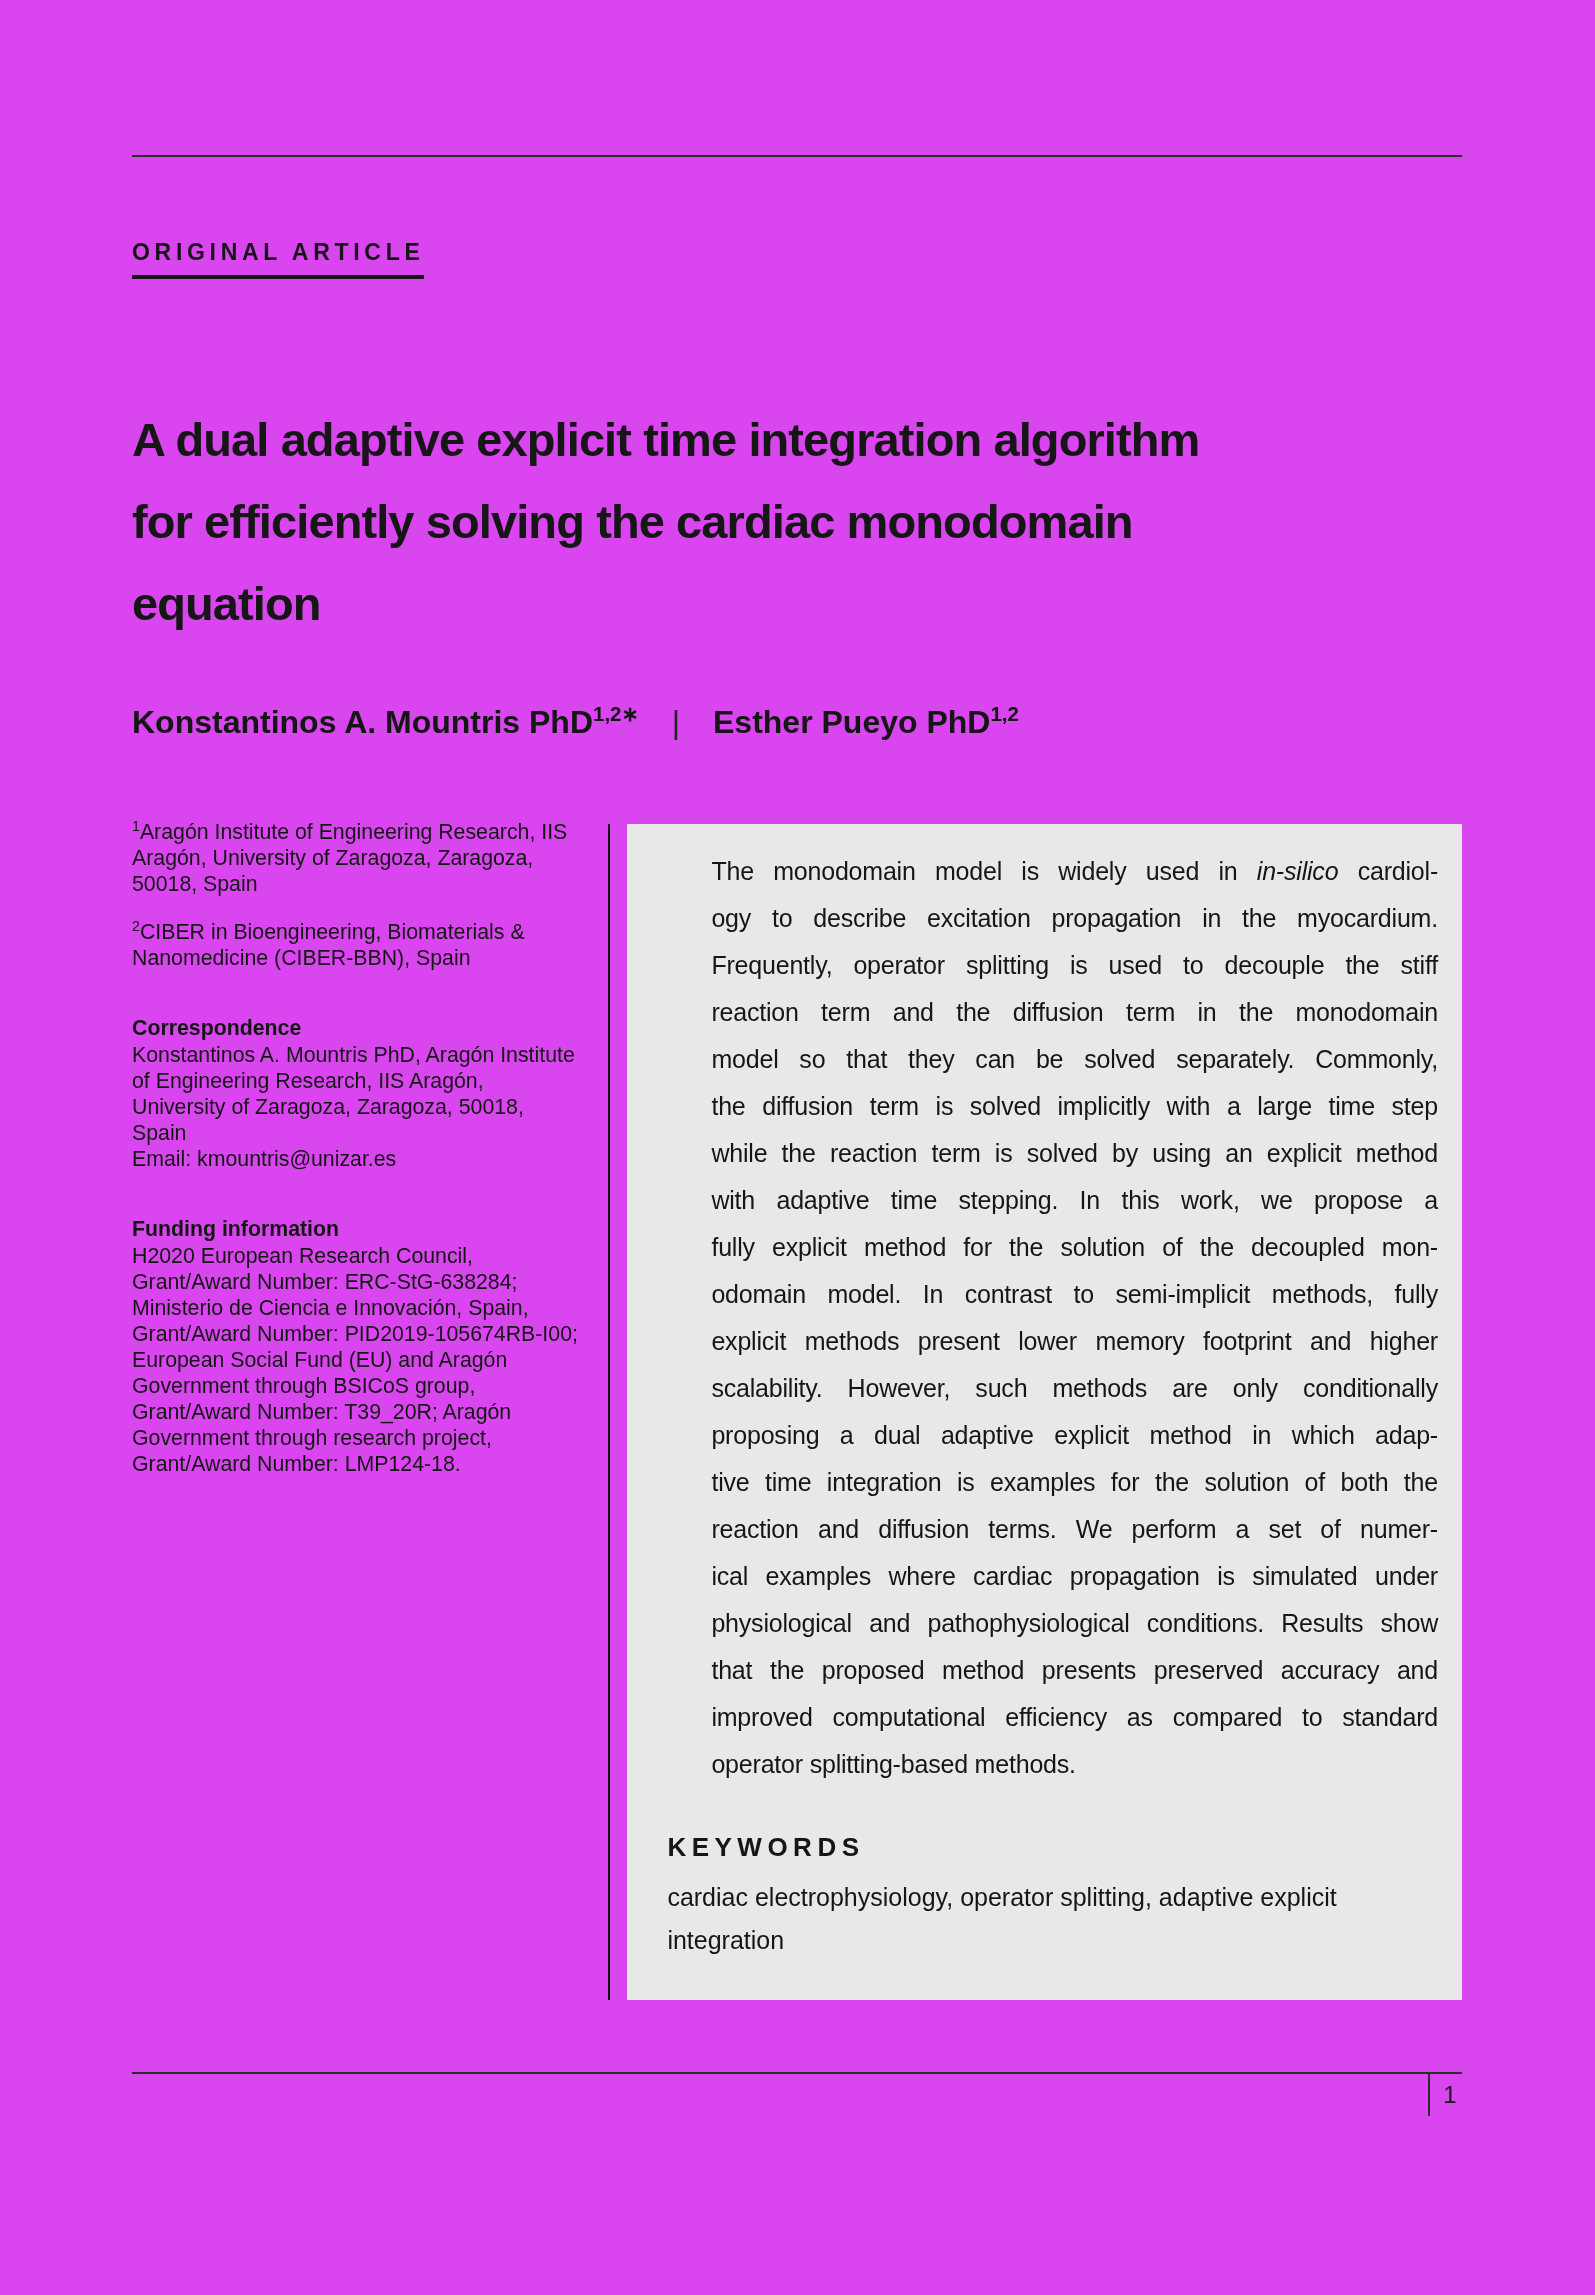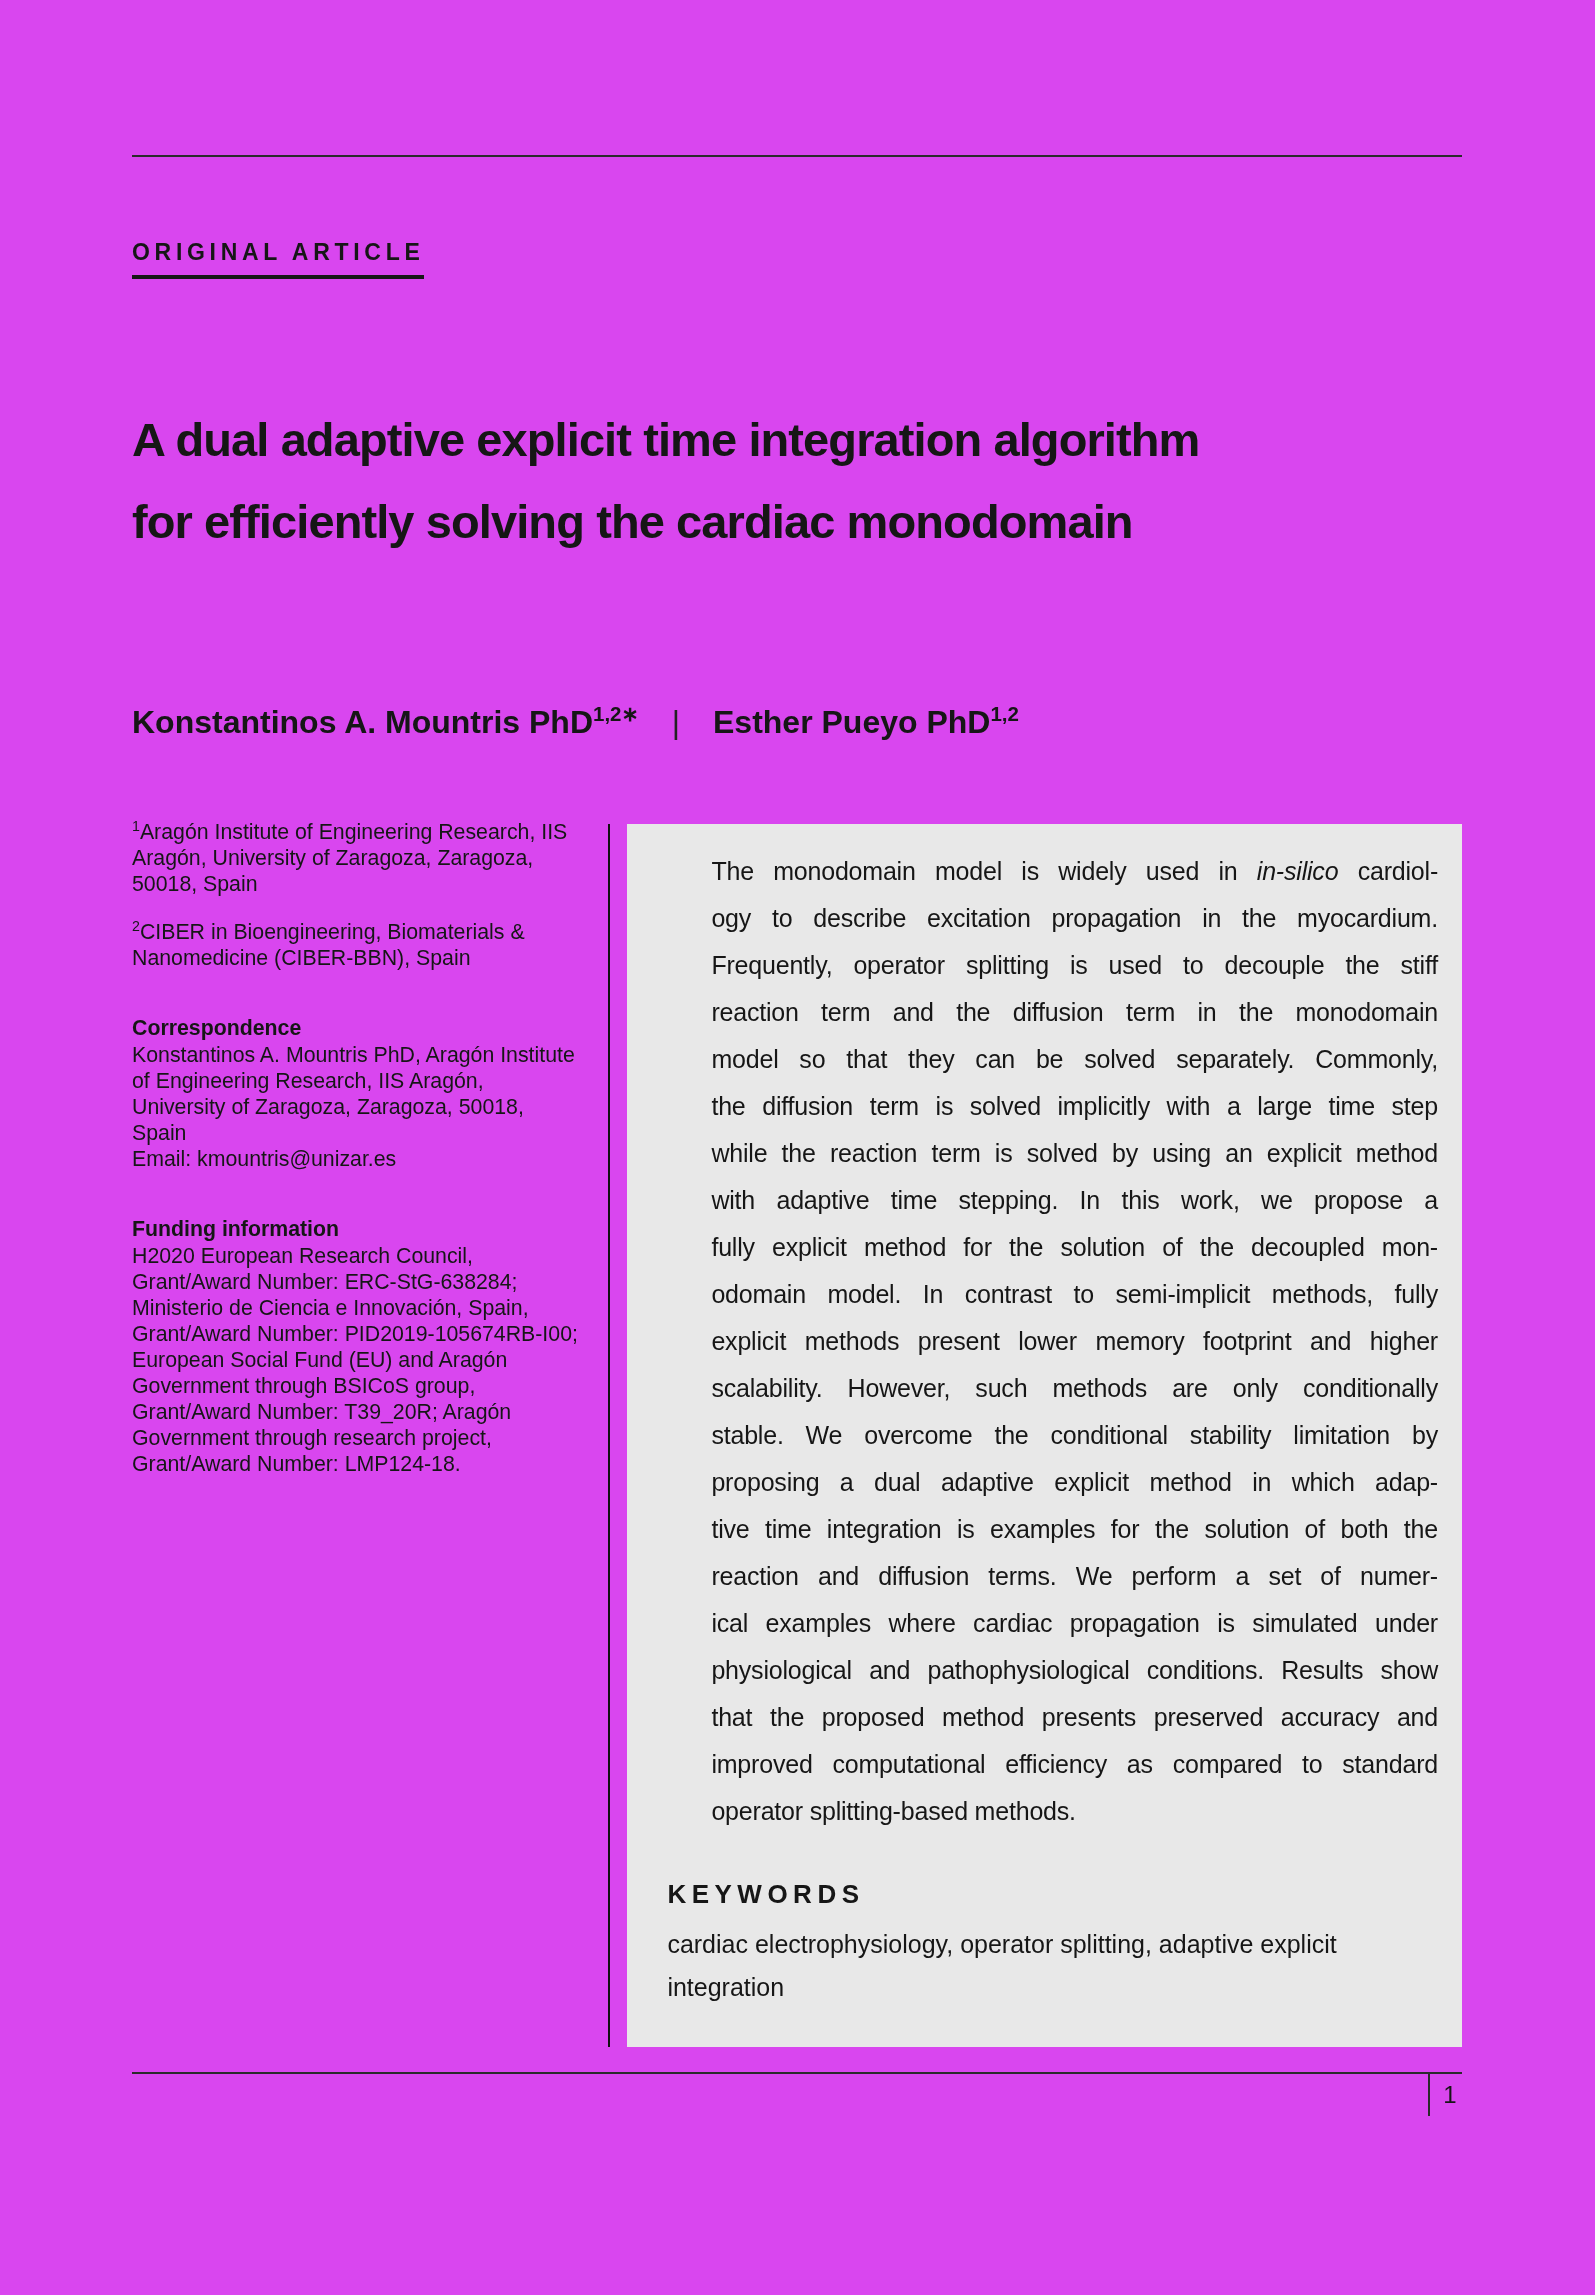--- a/index.html
+++ b/index.html
@@ -135,20 +135,21 @@
 
 <div class="page">
 
   <div class="top-rule"></div>
 
   <div class="category-label">ORIGINAL ARTICLE</div>
 
   <div class="title-block">
     <div class="title-line">A dual adaptive explicit time integration algorithm</div>
     <div class="title-line">for efficiently solving the cardiac monodomain</div>
+    <div class="title-line">equation</div>
   </div>
 
   <div class="authors">
     <span>Konstantinos A. Mountris PhD</span><sup>1,2∗</sup><span class="author-sep">|</span><span>Esther Pueyo PhD</span><sup>1,2</sup>
   </div>
 
   <div class="content-row">
 
     <div class="left-col">
       <div class="affil"><sup>1</sup><span>Aragón Institute of Engineering Research, IIS Aragón, University of Zaragoza, Zaragoza, 50018, Spain</span></div>
@@ -169,21 +170,20 @@
         <div class="abs-line">Frequently, operator splitting is used to decouple the stiff</div>
         <div class="abs-line">reaction term and the diffusion term in the monodomain</div>
         <div class="abs-line">model so that they can be solved separately. Commonly,</div>
         <div class="abs-line">the diffusion term is solved implicitly with a large time step</div>
         <div class="abs-line">while the reaction term is solved by using an explicit method</div>
         <div class="abs-line">with adaptive time stepping. In this work, we propose a</div>
         <div class="abs-line">fully explicit method for the solution of the decoupled mon-</div>
         <div class="abs-line">odomain model. In contrast to semi-implicit methods, fully</div>
         <div class="abs-line">explicit methods present lower memory footprint and higher</div>
         <div class="abs-line">scalability. However, such methods are only conditionally</div>
-        <div class="abs-line">stable. We overcome the conditional stability limitation by</div>
         <div class="abs-line">proposing a dual adaptive explicit method in which adap-</div>
         <div class="abs-line">tive time integration is examples for the solution of both the</div>
         <div class="abs-line">reaction and diffusion terms. We perform a set of numer-</div>
         <div class="abs-line">ical examples where cardiac propagation is simulated under</div>
         <div class="abs-line">physiological and pathophysiological conditions. Results show</div>
         <div class="abs-line">that the proposed method presents preserved accuracy and</div>
         <div class="abs-line">improved computational efficiency as compared to standard</div>
         <div class="abs-line last">operator splitting-based methods.</div>
 
         <div class="kw-heading">KEYWORDS</div>

